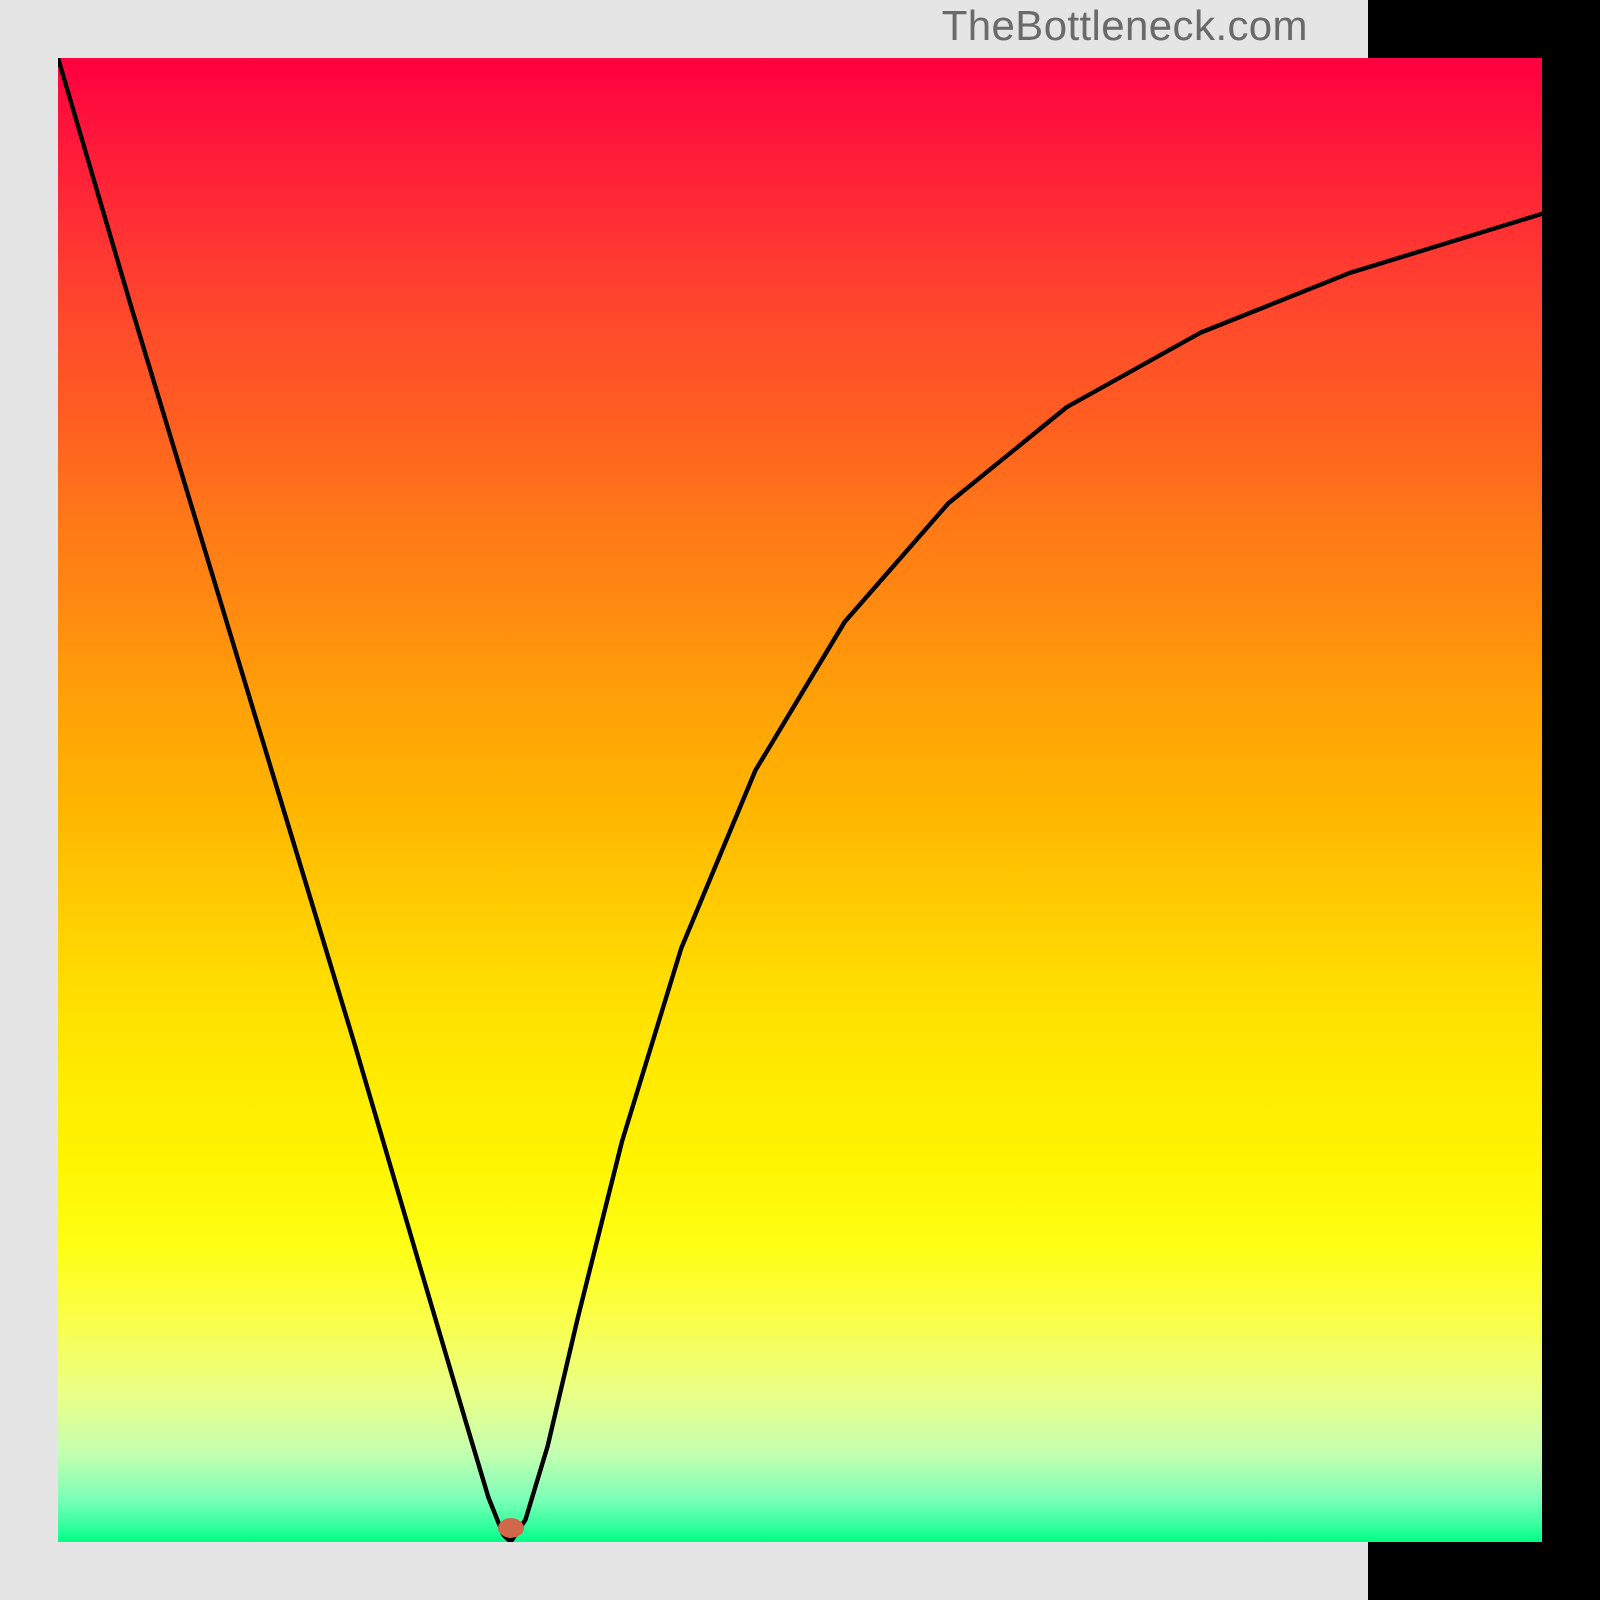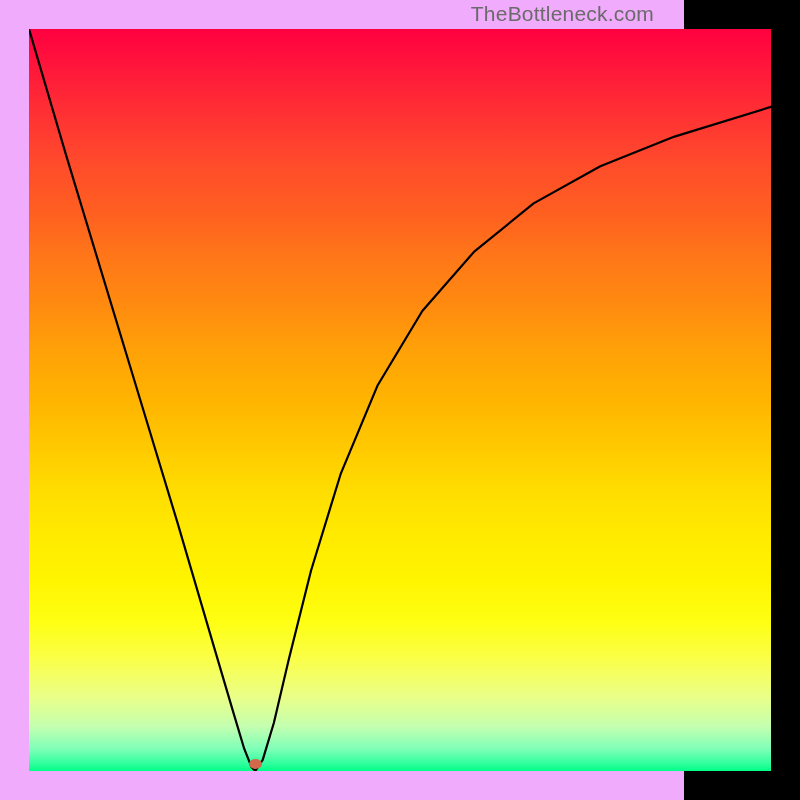--- a/index.html
+++ b/index.html
@@ -10,21 +10,21 @@
     overflow: hidden;
     background: #000;
     font-family: Arial, Helvetica, sans-serif;
   }
   .frame {
     position: absolute;
     top: 0;
     left: 0;
     width: 684px;
     height: 800px;
-    background: #f0abfc;
+    background: #e5e5e5;
   }
   .plot-area {
     position: absolute;
     top: 29px;
     left: 29px;
     width: 742px;
     height: 742px;
     overflow: hidden;
   }
   .gradient-bg {

